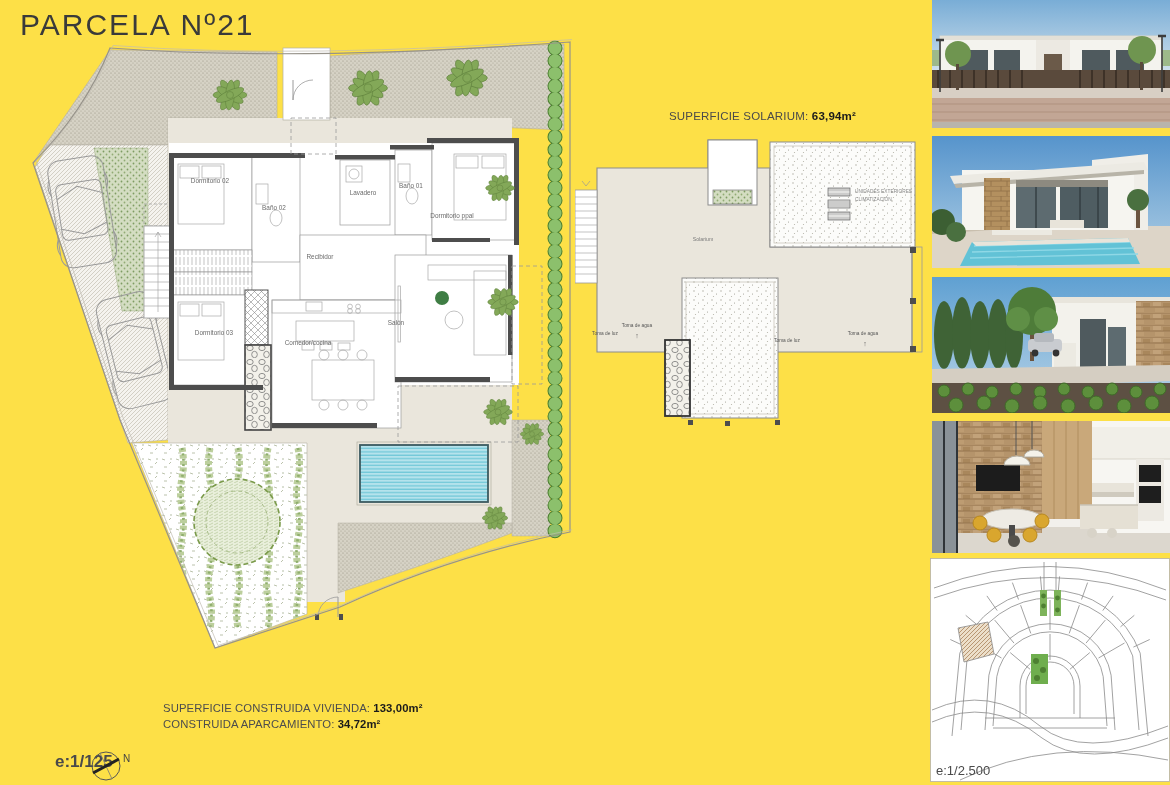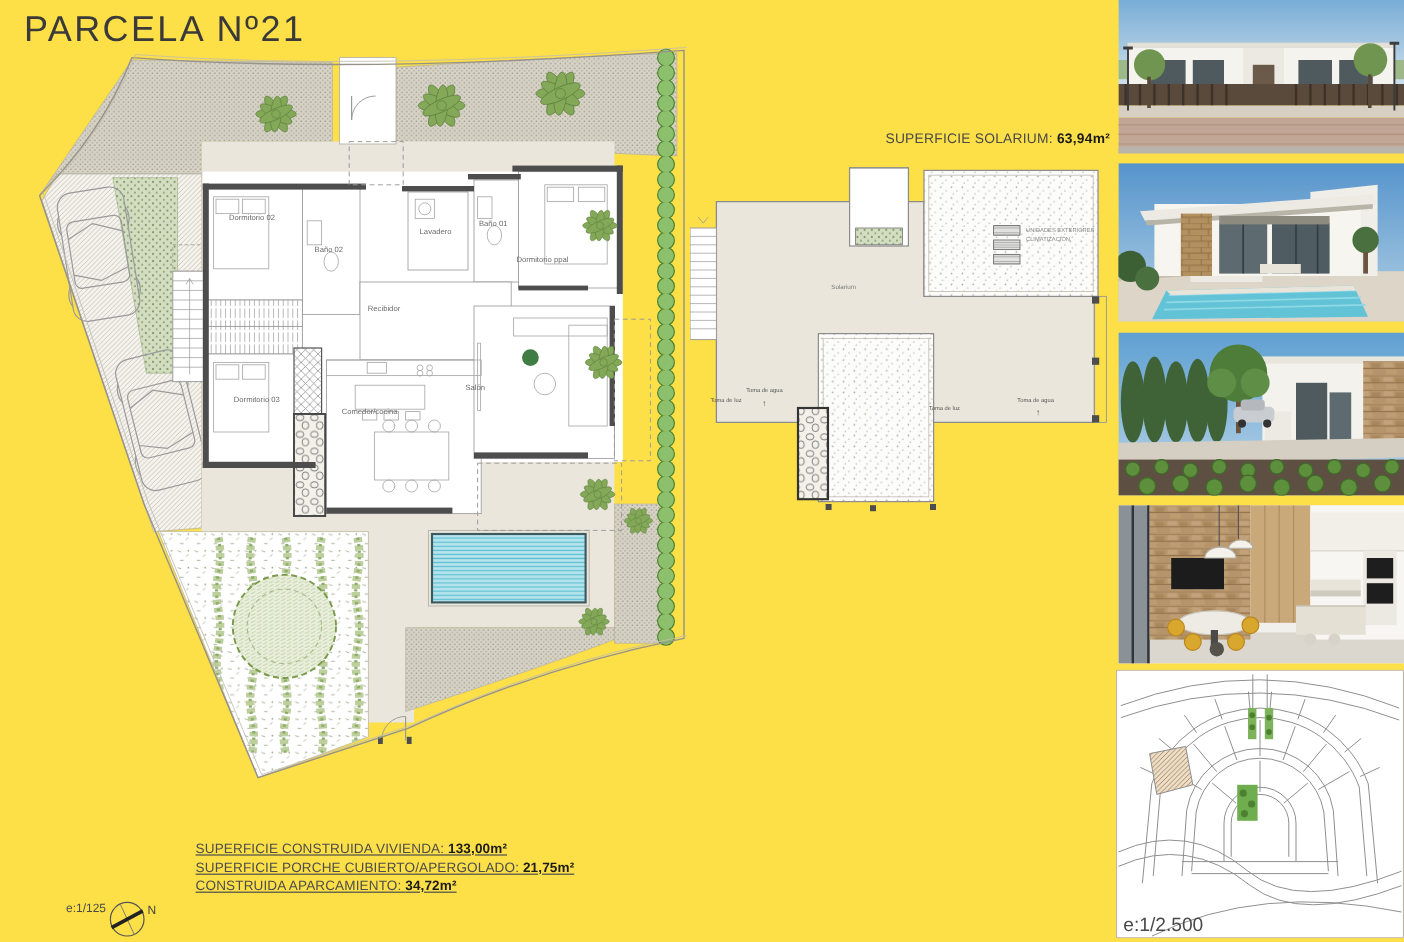--- a/index.html
+++ b/index.html
@@ -1,25 +1,25 @@
 <!DOCTYPE html>
 <html><head>
 <meta charset="utf-8">
 <style>
   html,body{margin:0;padding:0;background:#fff;}
   #app{position:relative;width:1170px;height:785px;background:#fde047;overflow:hidden;
        font-family:"Liberation Sans", sans-serif;color:#444;padding-left:44px;}
   .abs{position:absolute;}
   #page-title{left:20px;top:8px;font-size:30px;letter-spacing:2px;color:#3a3a3a;font-weight:400;}
-  #solarium-heading{left:600px;top:110px;width:325px;text-align:right;font-size:11.5px;color:#4a4a4a;letter-spacing:.2px;}
+  #solarium-heading{left:600px;top:110px;width:325px;text-align:center;font-size:11.5px;color:#4a4a4a;letter-spacing:.2px;}
   #solarium-heading b{color:#1b1b1b;}
-  #areas-block{left:163px;top:701px;font-size:11.3px;line-height:15.6px;color:#4d4d4d;letter-spacing:.1px;text-decoration:underline;}
+  #areas-block{left:163px;top:701px;font-size:11.3px;line-height:15.6px;color:#4d4d4d;letter-spacing:.1px;}
   #areas-block b{color:#1b1b1b;}
-  #plan-scale{left:55px;top:752px;font-size:10px;color:#4a4a4a;}
-  #sitemap-scale{left:936px;top:763px;font-size:16px;color:#4a4a4a;}
+  #plan-scale{left:55px;top:752px;font-size:17px;color:#4a4a4a;font-weight:bold;}
+  #sitemap-scale{left:936px;top:763px;font-size:13px;color:#4a4a4a;}
   svg{display:block;}
   text{font-family:"Liberation Sans", sans-serif;}
 </style>
 </head>
 <body>
 
 <div id="app">
 
   <svg width="0" height="0" style="position:absolute" aria-hidden="true">
     <defs>
@@ -551,21 +551,20 @@
       <rect x="101" y="96" width="17" height="30" fill="#6fae4e"></rect>
       <circle cx="106" cy="103" r="3" fill="#4e8032"></circle>
         <circle cx="113" cy="112" r="3" fill="#4e8032"></circle>
         <circle cx="107" cy="120" r="3" fill="#4e8032"></circle>
     </g>
   </svg>
   <div id="sitemap-scale" class="abs">e:1/2.500</div>
 
   <div id="areas-block" class="abs">
     <div><span>SUPERFICIE CONSTRUIDA VIVIENDA: </span><b>133,00m²</b></div>
-    <div><span>SUPERFICIE PORCHE CUBIERTO/APERGOLADO: </span><b>21,75m²</b></div>
     <div><span>CONSTRUIDA APARCAMIENTO: </span><b>34,72m²</b></div>
   </div>
 
   <div id="plan-scale" class="abs">e:1/125</div>
   <svg class="abs" style="left:84px;top:744px" width="52" height="42" viewBox="0 0 52 42">
     <circle cx="22" cy="22" r="14" fill="none" stroke="#555" stroke-width="1"></circle>
     <path d="M10,28 L34,16 M16,9 L28,35" stroke="#777" stroke-width="0.8"></path>
     <path d="M9,29 L35,15" stroke="#222" stroke-width="3"></path>
     <text x="39" y="18" font-size="10" fill="#444">N</text>
   </svg>

